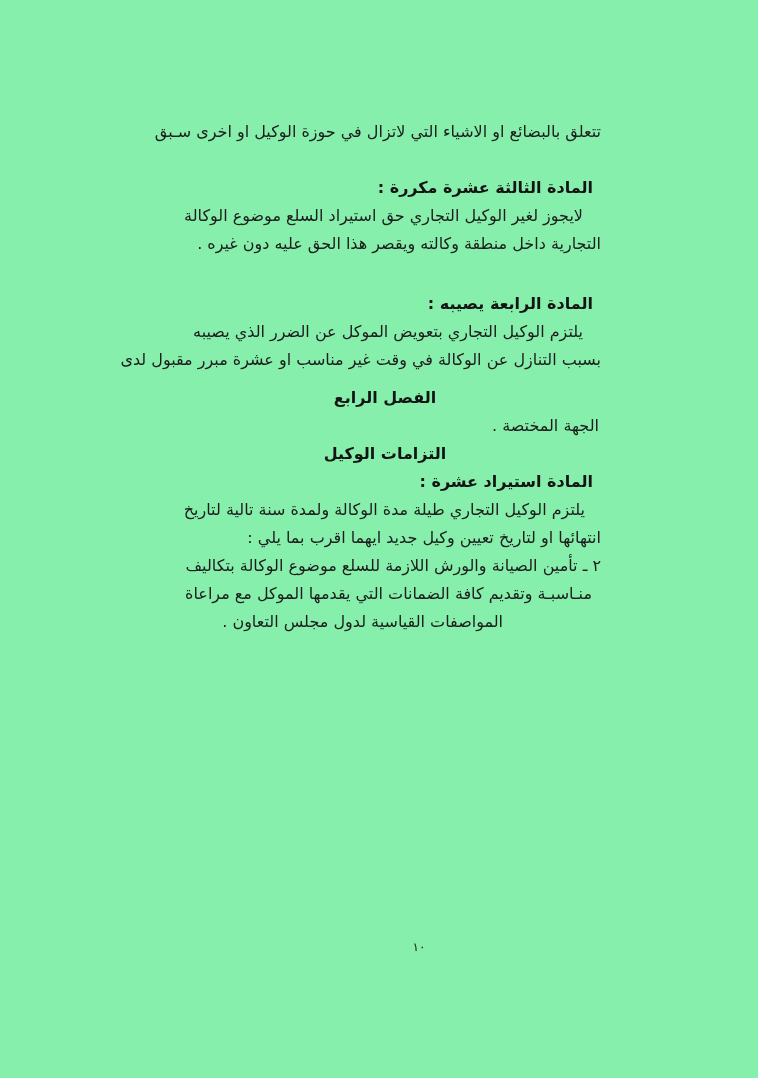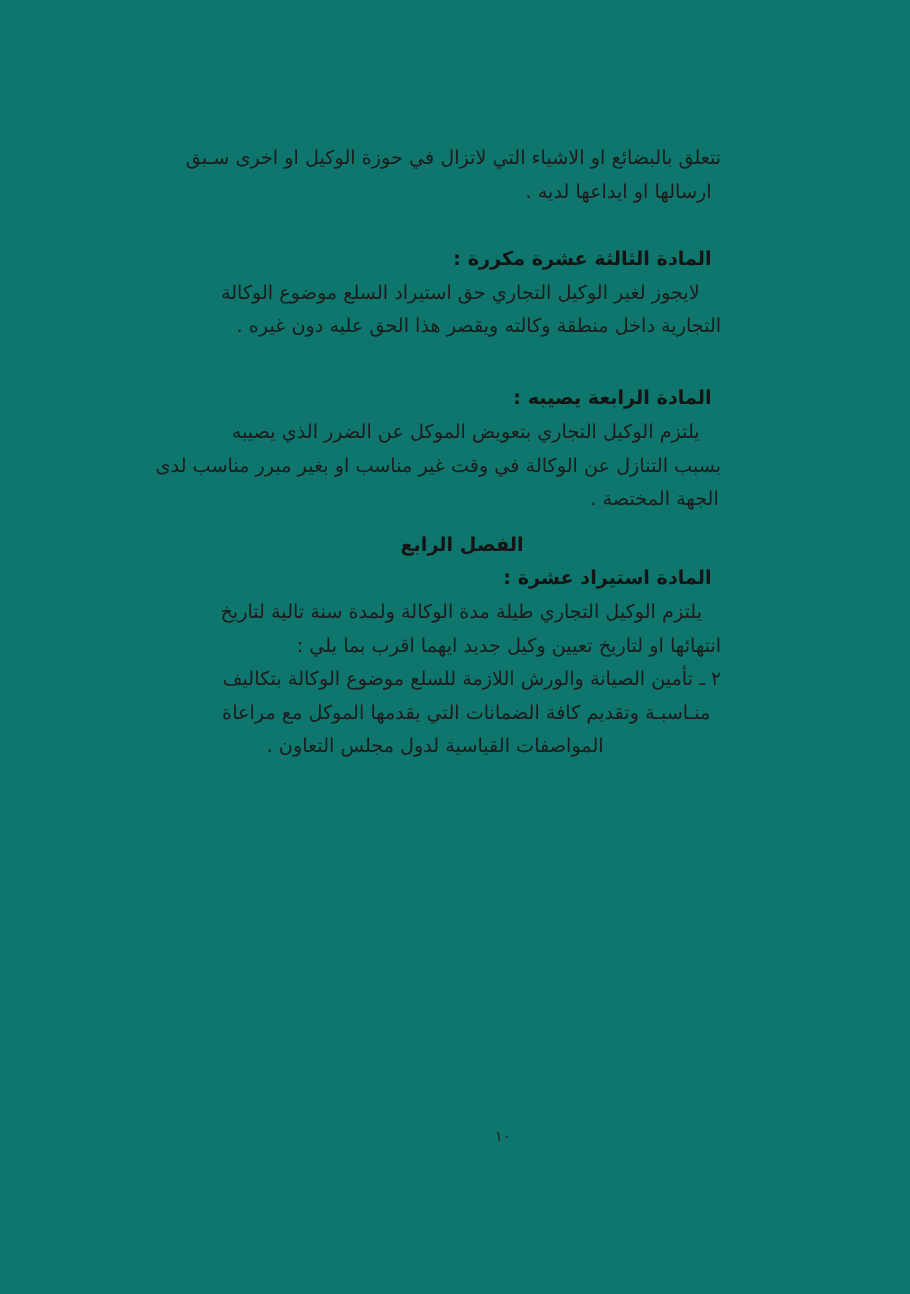--- a/index.html
+++ b/index.html
@@ -1,21 +1,21 @@
 <!DOCTYPE html>
 <html lang="ar"><head>
 <meta charset="utf-8">
 <style>
   html, body { margin: 0; padding: 0; }
   body { background: #fdfdfc; width: 758px; height: 1078px; }
   .page {
     position: relative;
     width: 758px;
     height: 1078px;
-    background: #0f766e;
+    background: #86efac;
     font-family: "DejaVu Sans", sans-serif;
     color: #1c1c1c;
     overflow: hidden;
   }
   .col {
     position: absolute;
     top: 118px;
     right: 157px;
     width: 432px;
     direction: rtl;
@@ -49,32 +49,32 @@
   }
 </style>
 </head>
 <body>
 
 <div class="page">
 
   <div class="col">
 
     <div class="line">تتعلق بالبضائع او الاشياء التي لاتزال في حوزة الوكيل او اخرى سـبق</div>
-    <div class="line ind8">ارسالها او ايداعها لديه .</div>
 
     <div class="line b mt28 ind8">المادة الثالثة عشرة مكررة :</div>
     <div class="line ind18">لايجوز لغير الوكيل التجاري حق استيراد السلع موضوع الوكالة</div>
     <div class="line">التجارية داخل منطقة وكالته ويقصر هذا الحق عليه دون غيره .</div>
 
     <div class="line b mt32 ind8">المادة الرابعة يصيبه :</div>
     <div class="line ind18">يلتزم الوكيل التجاري بتعويض الموكل عن الضرر الذي يصيبه</div>
-    <div class="line">بسبب التنازل عن الوكالة في وقت غير مناسب او بغير مبرر مناسب لدى</div>
+    <div class="line">بسبب التنازل عن الوكالة في وقت غير مناسب او عشرة مبرر مقبول لدى</div>
+    <div class="line b center mt10">الفصل الرابع</div>
+
     <div class="line ind2">الجهة المختصة .</div>
-
-    <div class="line b center mt10">الفصل الرابع</div>
+    <div class="line b center">التزامات الوكيل</div>
 
     <div class="line b ind8">المادة استيراد عشرة :</div>
     <div class="line ind16">يلتزم الوكيل التجاري طيلة مدة الوكالة ولمدة سنة تالية لتاريخ</div>
     <div class="line">انتهائها او لتاريخ تعيين وكيل جديد ايهما اقرب بما يلي :</div>
 
 
     <div class="line">٢ ـ تأمين الصيانة والورش اللازمة للسلع موضوع الوكالة بتكاليف</div>
     <div class="line ind9">منـاسبـة وتقديم كافة الضمانات التي يقدمها الموكل مع مراعاة</div>
     <div class="line ind98">المواصفات القياسية لدول مجلس التعاون .</div>
 

